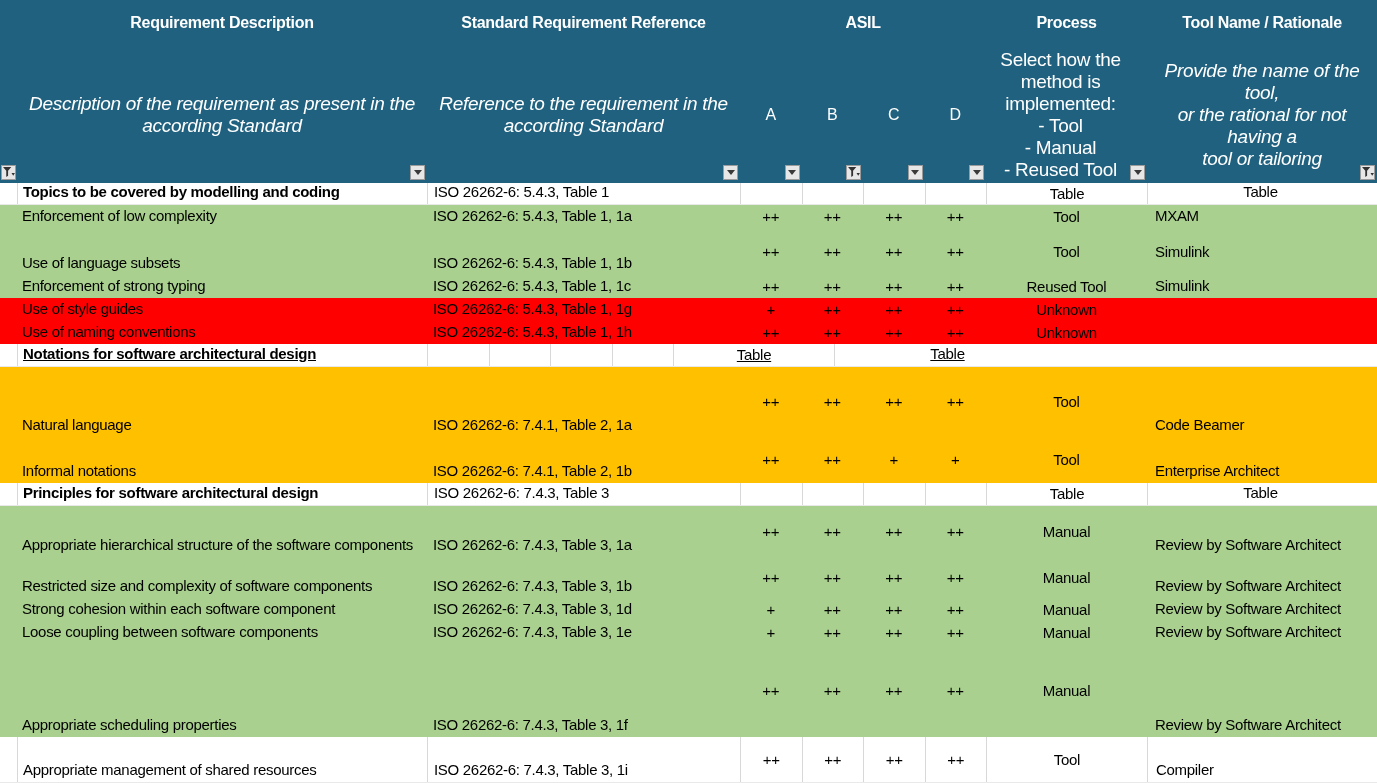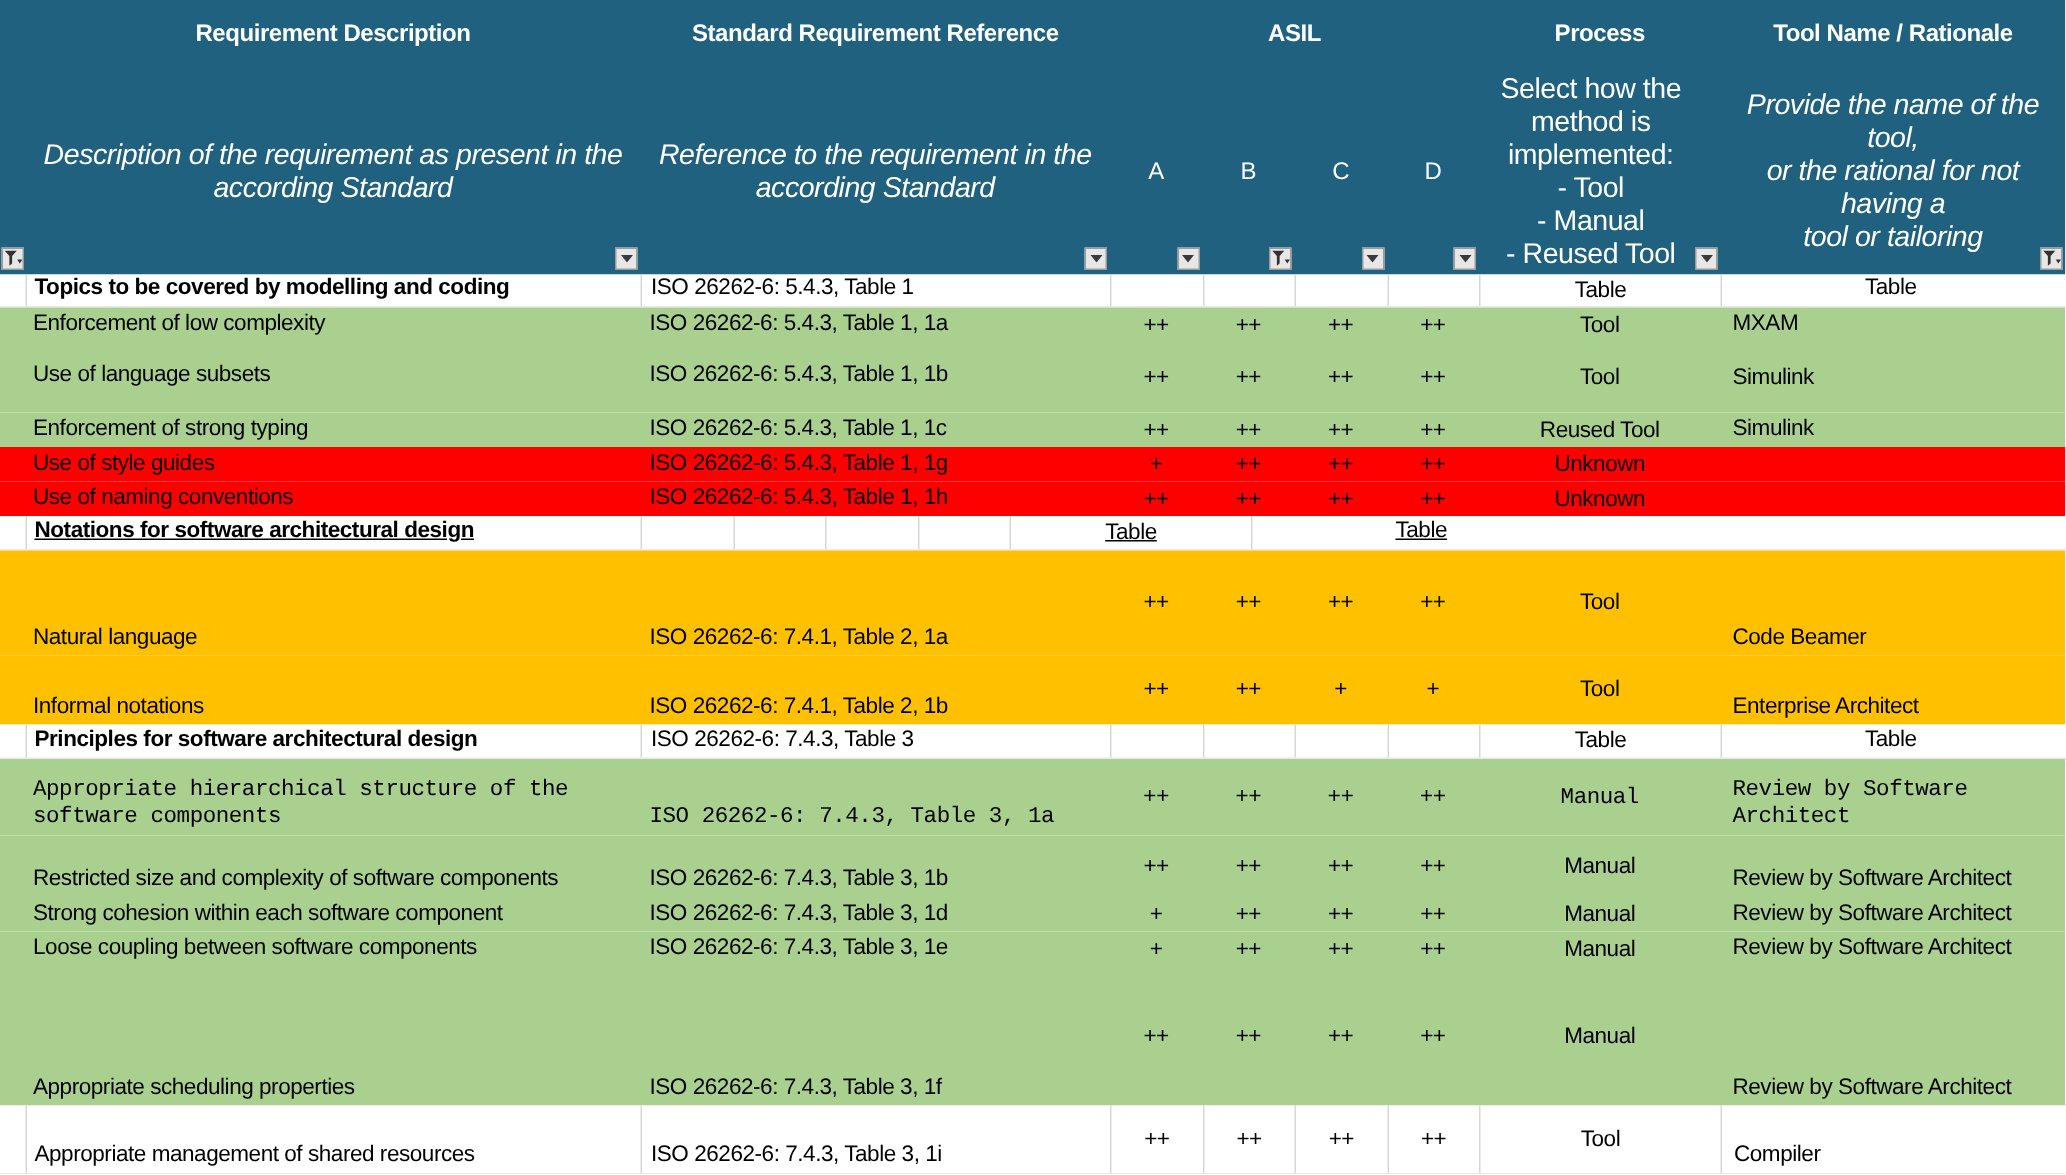--- a/index.html
+++ b/index.html
@@ -213,21 +213,21 @@
         <div class="cell ref col-ref">ISO 26262-6: 5.4.3, Table 1, 1a</div>
         <div class="asil-group">
           <div class="cell asil-sub">++</div>
           <div class="cell asil-sub">++</div>
           <div class="cell asil-sub">++</div>
           <div class="cell asil-sub">++</div>
         </div>
         <div class="cell process col-process">Tool</div>
         <div class="cell tool col-tool">MXAM</div>
       </div>
-      <div class="row green" style="height: 47px; align-items: center;">
+      <div class="row green" style="height: 47px;">
         <div class="cell col-spacer first"></div>
         <div class="cell desc col-desc">Use of language subsets</div>
         <div class="cell ref col-ref">ISO 26262-6: 5.4.3, Table 1, 1b</div>
         <div class="asil-group">
           <div class="cell asil-sub">++</div>
           <div class="cell asil-sub">++</div>
           <div class="cell asil-sub">++</div>
           <div class="cell asil-sub">++</div>
         </div>
         <div class="cell process col-process">Tool</div>
@@ -316,21 +316,21 @@
         <div class="cell ref col-ref">ISO 26262-6: 7.4.3, Table 3</div>
         <div class="asil-group">
           <div class="cell asil-sub"></div>
           <div class="cell asil-sub"></div>
           <div class="cell asil-sub"></div>
           <div class="cell asil-sub"></div>
         </div>
         <div class="cell process col-process">Table</div>
         <div class="cell tool col-tool x-center">Table</div>
       </div>
-      <div class="row green" style="height: 51px; font-family: Liberation Mono, monospace;">
+      <div class="row green" style="height: 51px;">
         <div class="cell col-spacer first"></div>
         <div class="cell desc col-desc">Appropriate hierarchical structure of the software components</div>
         <div class="cell ref col-ref">ISO 26262-6: 7.4.3, Table 3, 1a</div>
         <div class="asil-group">
           <div class="cell asil-sub">++</div>
           <div class="cell asil-sub">++</div>
           <div class="cell asil-sub">++</div>
           <div class="cell asil-sub">++</div>
         </div>
         <div class="cell process col-process">Manual</div>

